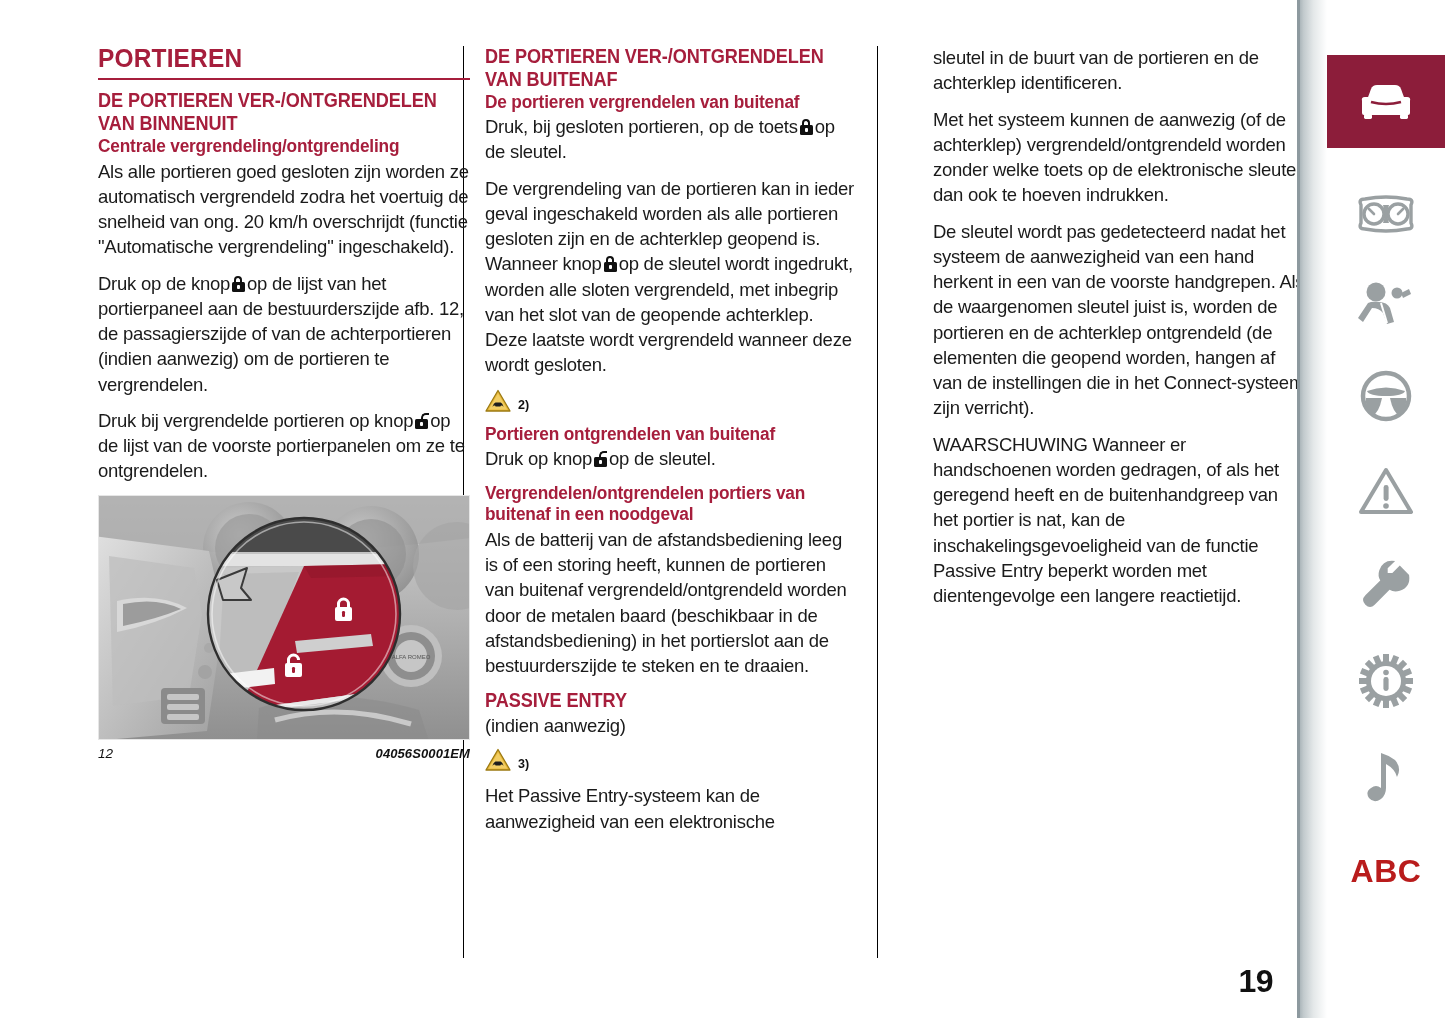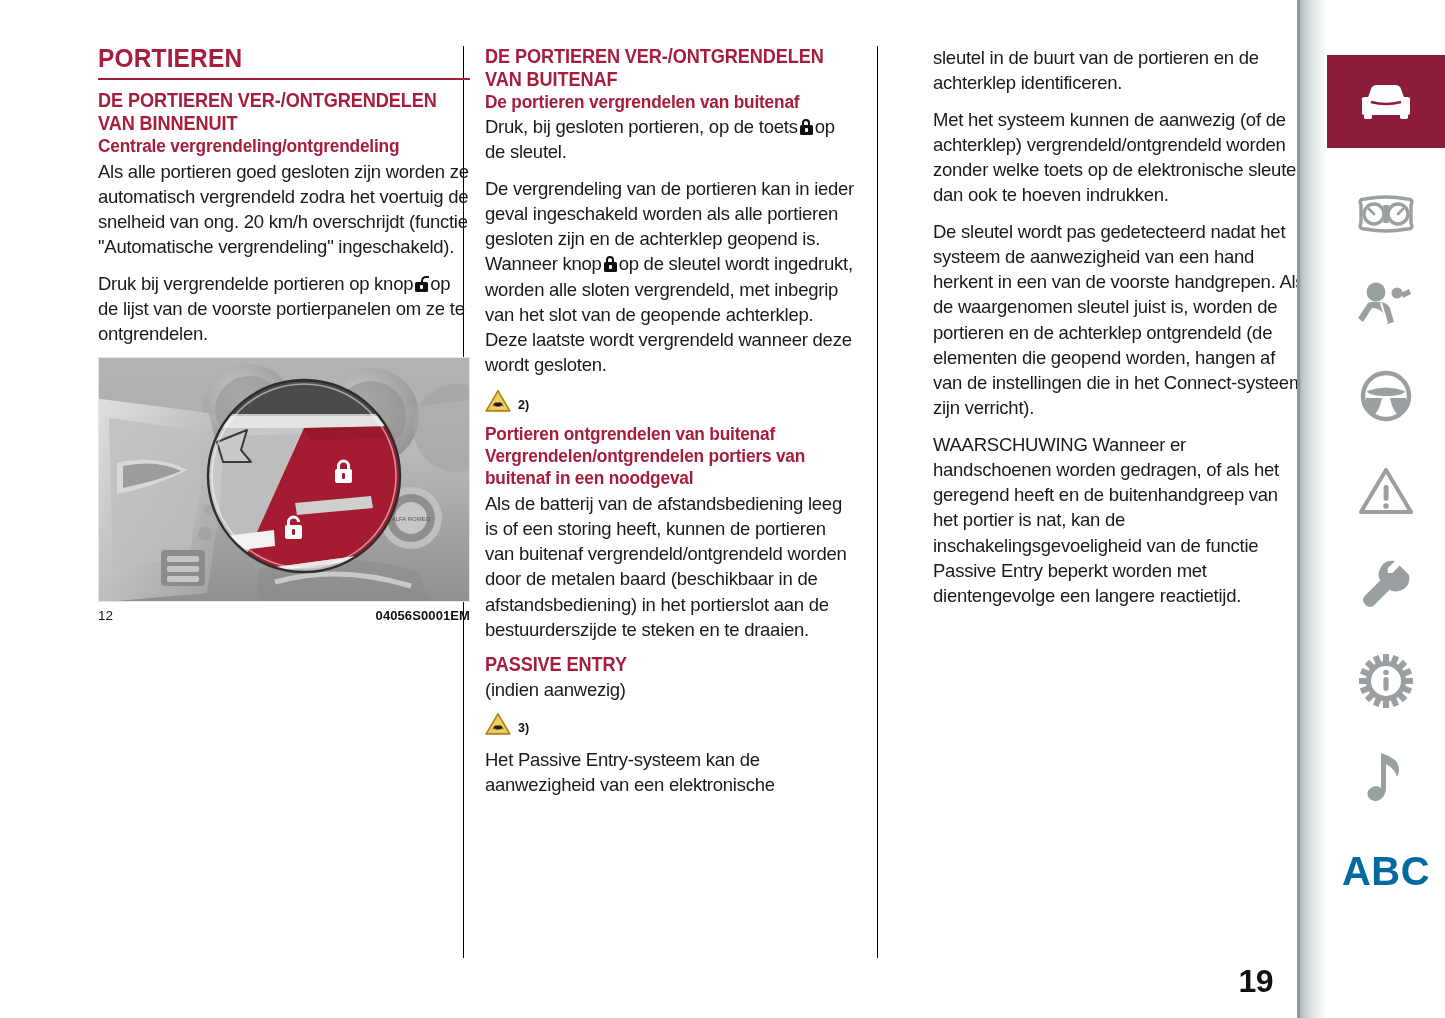--- a/index.html
+++ b/index.html
@@ -137,20 +137,21 @@
     width: 372px; height: 245px;
     overflow: hidden;
     background: linear-gradient(180deg,#c9c9c9 0%,#b2b2b2 38%,#9d9d9d 70%,#8c8c8c 100%);
     border: 1px solid #e6e6e6;
   }
   .fig-caption {
     display: flex; justify-content: space-between; align-items: baseline;
     margin-top: 6px;
     font-size: 13.5px;
     color: #111;
+    font-style: italic;
   }
   .fig-code { font-weight: bold; letter-spacing: .1px; font-size: 13px; }
 
   
   .sidebar {
     position: absolute;
     top: 0; right: 0;
     width: 148px; height: 1018px;
     background: #ffffff;
   }
@@ -172,21 +173,21 @@
     background: #8C1D3A;
     display: flex; align-items: center; justify-content: center;
   }
   .sb-item {
     position: absolute;
     left: 30px;
     width: 118px; height: 72px;
     display: flex; align-items: center; justify-content: center;
   }
   .sb-abc {
-    font-size: 40px; font-weight: bold; color: #0369a1; letter-spacing: .5px;
+    font-size: 32px; font-weight: bold; color: #b91c1c; letter-spacing: .5px;
   }
   .page-num {
     position: absolute;
     right: 172px; bottom: 18px;
     font-size: 32px; font-weight: bold; color: #111;
     letter-spacing: -.5px;
   }
 </style>
 </head>
 <body>
@@ -199,20 +200,23 @@
   <div class="col" id="col1">
 
     <div class="h1">PORTIEREN</div>
     <div class="h1-rule"></div>
 
     <div class="h2">DE PORTIEREN VER-/ONTGRENDELEN VAN BINNENUIT</div>
     <div class="h3">Centrale vergrendeling/ontgrendeling</div>
 
     <p class="body">Als alle portieren goed gesloten zijn worden ze automatisch vergrendeld zodra het voertuig de snelheid van ong. 20 km/h overschrijdt (functie "Automatische vergrendeling" ingeschakeld).</p>
 
+    <p class="body">
+      <span>Druk op de knop</span><span class="lock"><span class="shackle"></span><span class="body"></span></span><span>op de lijst van het portierpaneel aan de bestuurderszijde afb. 12, de passagierszijde of van de achterportieren (indien aanwezig) om de portieren te vergrendelen.</span>
+    </p>
 
     <p class="body">
       <span>Druk bij vergrendelde portieren op knop</span><span class="lock open"><span class="shackle"></span><span class="body"></span></span><span>op de lijst van de voorste portierpanelen om ze te ontgrendelen.</span>
     </p>
 
     <div class="figure">
       <div class="fig-img">
         <svg width="372" height="245" viewBox="0 0 372 245">
           <defs>
             <linearGradient id="gdash" x1="0" y1="0" x2="0" y2="1">
@@ -329,20 +333,23 @@
         <path d="M13 1.5 L25 22 L1 22 Z" fill="#E8B83A" stroke="#9c7a12" stroke-width="1.3" stroke-linejoin="round"></path>
         <path d="M13 4.5 L22.2 20.5 L3.8 20.5 Z" fill="#f2ce64"></path>
         <path d="M7.5 17.6 q1.2-3.6 3-4.2 h5.2 q1.6 .6 2.8 4.2 z" fill="#1d1d1d"></path>
         <circle cx="9.3" cy="17.9" r="1.3" fill="#f2ce64"></circle>
         <circle cx="16.7" cy="17.9" r="1.3" fill="#f2ce64"></circle>
       </svg>
       <span class="warn-sup">2)</span>
     </div>
 
     <div class="h3">Portieren ontgrendelen van buitenaf</div>
+    <p class="body">
+      <span>Druk op knop</span><span class="lock open"><span class="shackle"></span><span class="body"></span></span><span>op de sleutel.</span>
+    </p>
 
     <div class="h3">Vergrendelen/ontgrendelen portiers van buitenaf in een noodgeval</div>
     <p class="body">Als de batterij van de afstandsbediening leeg is of een storing heeft, kunnen de portieren van buitenaf vergrendeld/ontgrendeld worden door de metalen baard (beschikbaar in de afstandsbediening) in het portierslot aan de bestuurderszijde te steken en te draaien.</p>
 
     <div class="h2">PASSIVE ENTRY</div>
     <p class="body tight">(indien aanwezig)</p>
 
     <div class="warn-line">
       <svg class="warn-tri" viewBox="0 0 26 24">
         <path d="M13 1.5 L25 22 L1 22 Z" fill="#E8B83A" stroke="#9c7a12" stroke-width="1.3" stroke-linejoin="round"></path>

